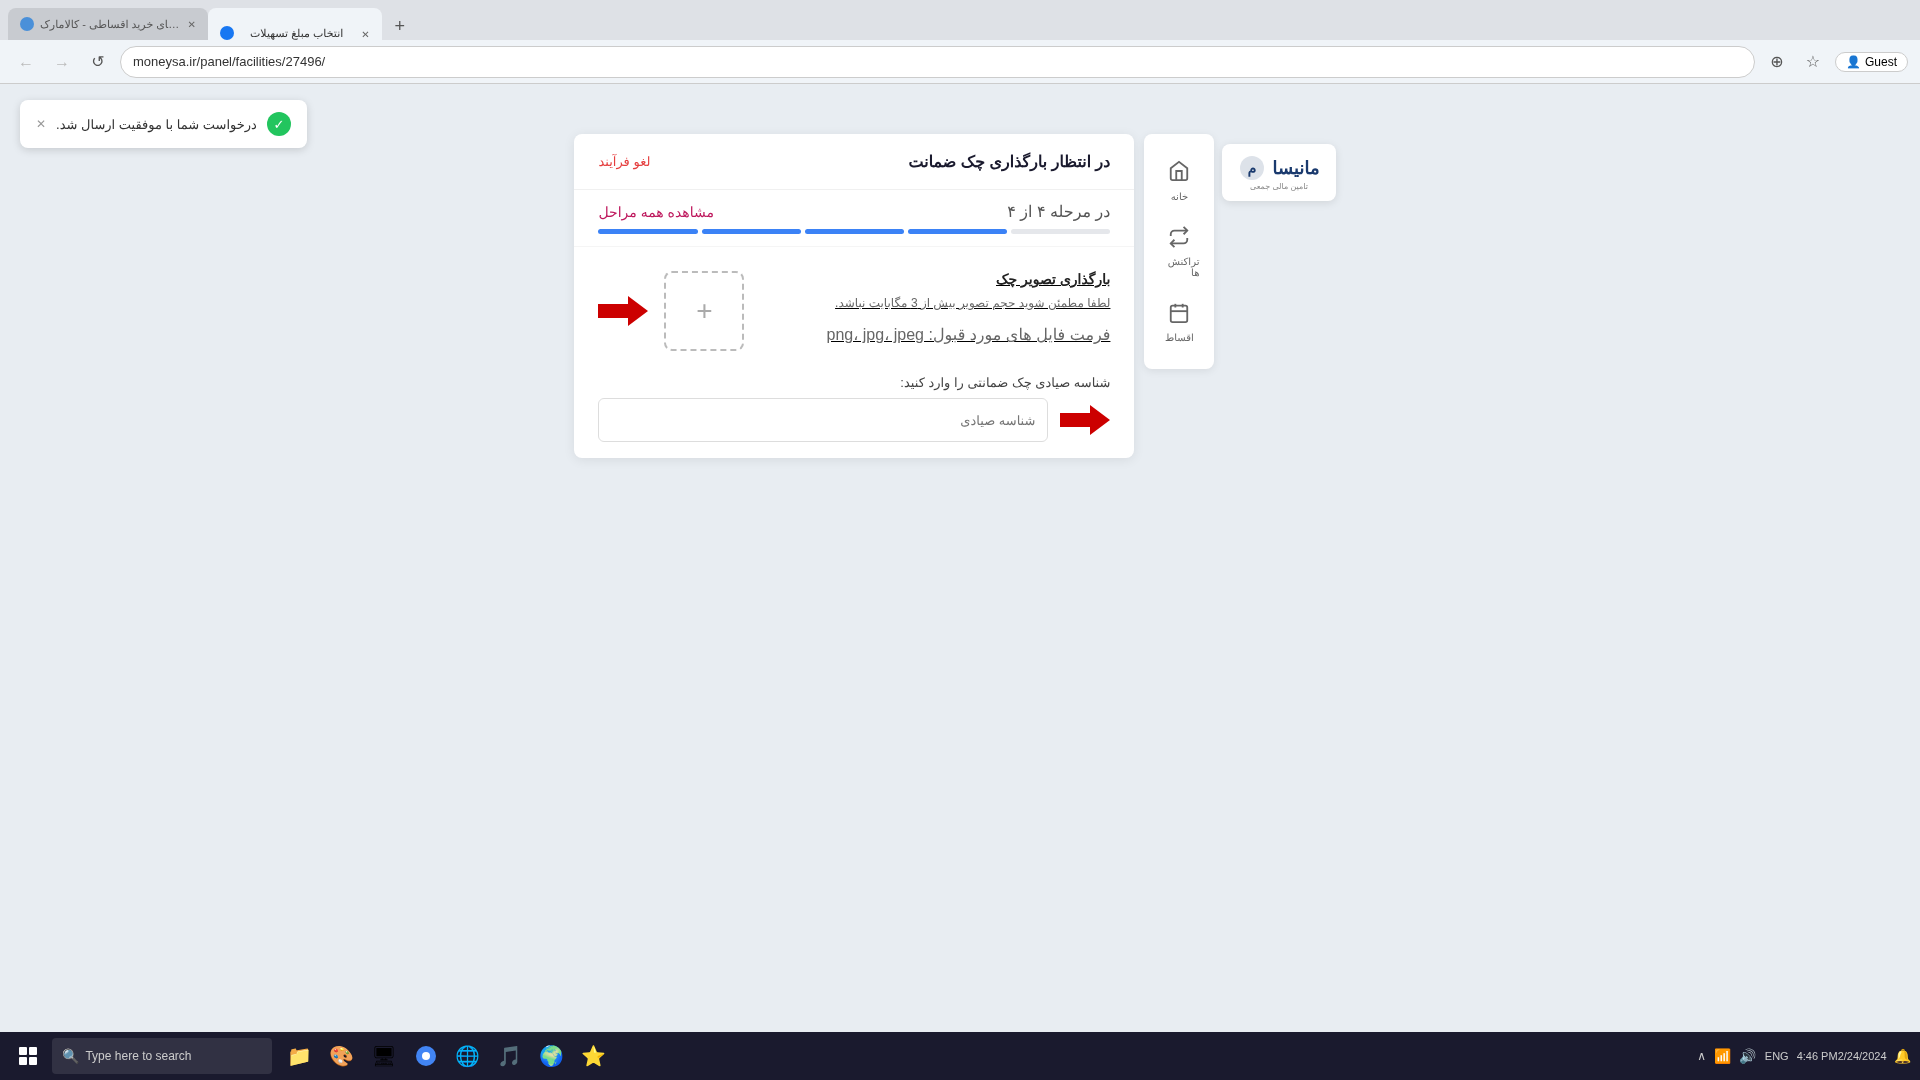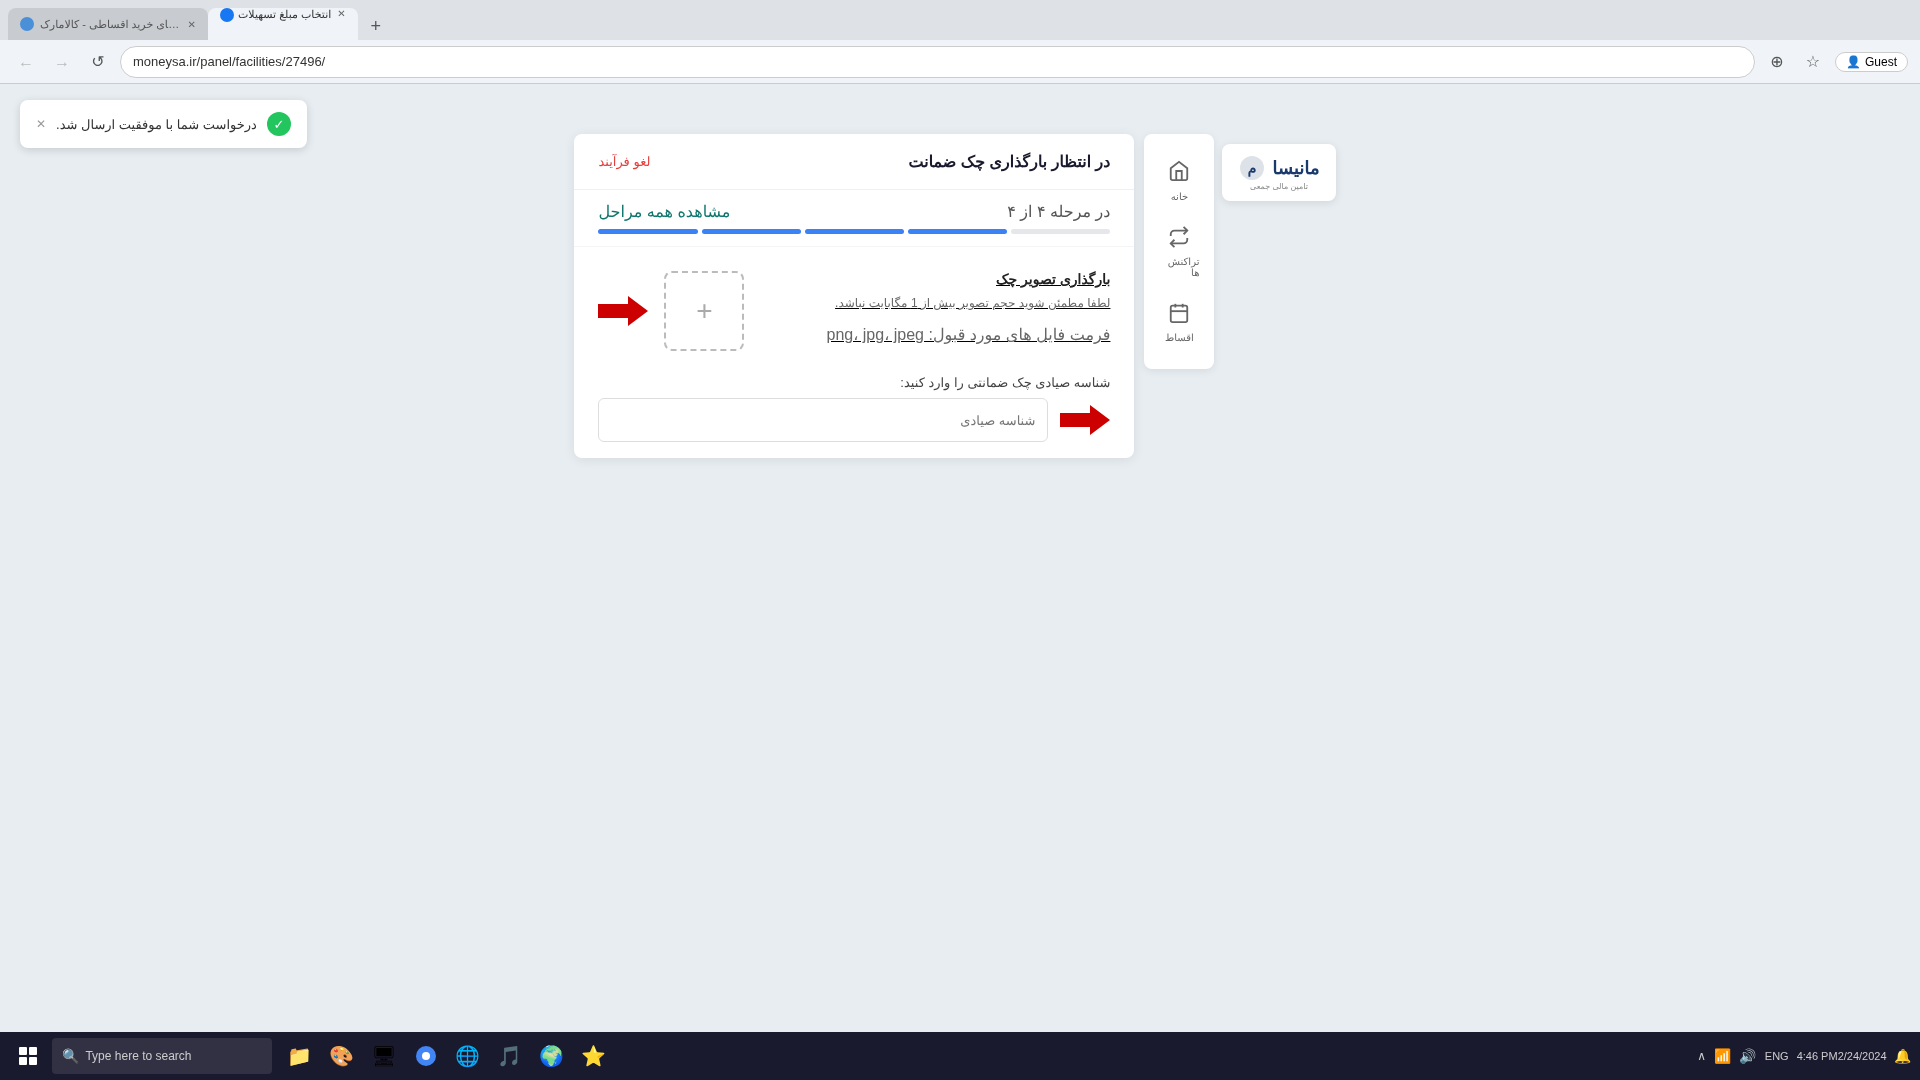--- a/index.html
+++ b/index.html
@@ -9,21 +9,21 @@
 <body>
 
 <div>
 
   <div style="display:flex; align-items:flex-end; padding: 8px 0 0 8px; background: #dee1e6; height: 40px;">
     <div style="display:flex; align-items:center; padding: 0 12px; height: 32px; border-radius: 8px 8px 0 0; background: #c8cbd0; font-size: 11px; gap: 6px; max-width: 200px; overflow: hidden; white-space: nowrap;">
       <div style="width:14px;height:14px;border-radius:50%;background:#4a90d9;flex-shrink:0;"></div>
       <span style="color:#555;overflow:hidden;text-overflow:ellipsis;">راهنمای خرید اقساطی - کالامارک</span>
       <span style="font-size:10px;color:#666;cursor:pointer;margin-left:2px;">✕</span>
     </div>
-    <div style="display:flex; align-items:flex-start; padding: 0 12px; height: 32px; border-radius: 8px 8px 0 0; background: #f0f4f8; font-size: 11px; gap: 4px; max-width: 200px; overflow: hidden; white-space: nowrap;">
+    <div style="display:flex; align-items:flex-end; padding: 0 12px; height: 32px; border-radius: 8px 8px 0 0; background: #f0f4f8; font-size: 11px; gap: 16px; max-width: 200px; overflow: hidden; white-space: nowrap;">
       <div style="width:14px;height:14px;border-radius:50%;background:#1877f2;flex-shrink:0;"></div>
       <span style="color:#333;overflow:hidden;text-overflow:ellipsis;">انتخاب مبلغ تسهیلات</span>
       <span style="font-size:10px;color:#666;cursor:pointer;margin-left:2px;">✕</span>
     </div>
     <div style="width:28px;height:28px;display:flex;align-items:center;justify-content:center;color:#555;font-size:18px;cursor:pointer;margin-left:4px;">+</div>
   </div>
 
   <div style="display:flex; align-items:center; gap:8px; padding: 4px 12px; background: #f0f4f8; height: 44px; border-bottom: 1px solid #ccc;">
     <button style="width:28px;height:28px;border-radius:50%;border:none;background:transparent;color:#bbb;font-size:16px;cursor:default;">←</button>
     <button style="width:28px;height:28px;border-radius:50%;border:none;background:transparent;color:#bbb;font-size:16px;cursor:default;">→</button>
@@ -53,37 +53,37 @@
     <div style="width:560px;background:#fff;border-radius:8px;box-shadow:0 2px 12px rgba(0,0,0,0.08);overflow:hidden;">
 
       <div style="display:flex;justify-content:space-between;align-items:center;padding:18px 24px;border-bottom:1px solid #f0f0f0;direction:rtl;">
         <span style="font-size:16px;font-weight:600;color:#1a1a2e;">در انتظار بارگذاری چک ضمانت</span>
         <span style="font-size:13px;color:#e53e3e;cursor:pointer;">لغو فرآیند</span>
       </div>
 
       <div style="padding:12px 24px;direction:rtl;border-bottom:1px solid #f5f5f5;">
         <div style="display:flex;justify-content:space-between;align-items:center;margin-bottom:8px;">
           <span style="font-size:16px;color:#555;">در مرحله ۴ از ۴</span>
-          <span style="font-size:16px;color:#0f766e;cursor:pointer;">مشاهده همه مراحل</span>
+          <span style="font-size:14px;color:#be185d;cursor:pointer;">مشاهده همه مراحل</span>
         </div>
         <div style="display:flex;gap:4px;">
           <div style="height:5px;border-radius:3px;flex:1;background:#e5e7eb;"></div>
           <div style="height:5px;border-radius:3px;flex:1;background:#3b82f6;"></div>
           <div style="height:5px;border-radius:3px;flex:1;background:#3b82f6;"></div>
           <div style="height:5px;border-radius:3px;flex:1;background:#3b82f6;"></div>
           <div style="height:5px;border-radius:3px;flex:1;background:#3b82f6;"></div>
         </div>
       </div>
 
       <div style="padding:24px 24px 16px;direction:rtl;">
 
         <div style="display:flex;align-items:flex-start;gap:16px;margin-bottom:24px;direction:rtl;">
           <div style="flex:1;text-align:right;text-decoration:underline;">
             <div style="font-size:14px;font-weight:600;color:#222;margin-bottom:6px;">بارگذاری تصویر چک</div>
-            <div style="font-size:12px;color:#666;line-height:1.7;">لطفا مطمئن شوید حجم تصویر بیش از 1 مگابایت نباشد.</div>
+            <div style="font-size:12px;color:#666;line-height:1.7;">لطفا مطمئن شوید حجم تصویر بیش از 3 مگابایت نباشد.</div>
             <div style="font-size:16px;color:#666;line-height:1.7;margin-top:8px;">فرمت فایل های مورد قبول: png، jpg، jpeg</div>
           </div>
           <div style="width:80px;height:80px;border:2px dashed #bbb;border-radius:8px;display:flex;align-items:center;justify-content:center;cursor:pointer;flex-shrink:0;">
             <span style="font-size:28px;color:#aaa;">+</span>
           </div>
 
           <div style="display:flex;align-items:center;align-self:center;">
             <svg width="50" height="30" viewBox="0 0 50 30">
               <polygon points="0,8 30,8 30,0 50,15 30,30 30,22 0,22" fill="#cc0000"></polygon>
             </svg>

